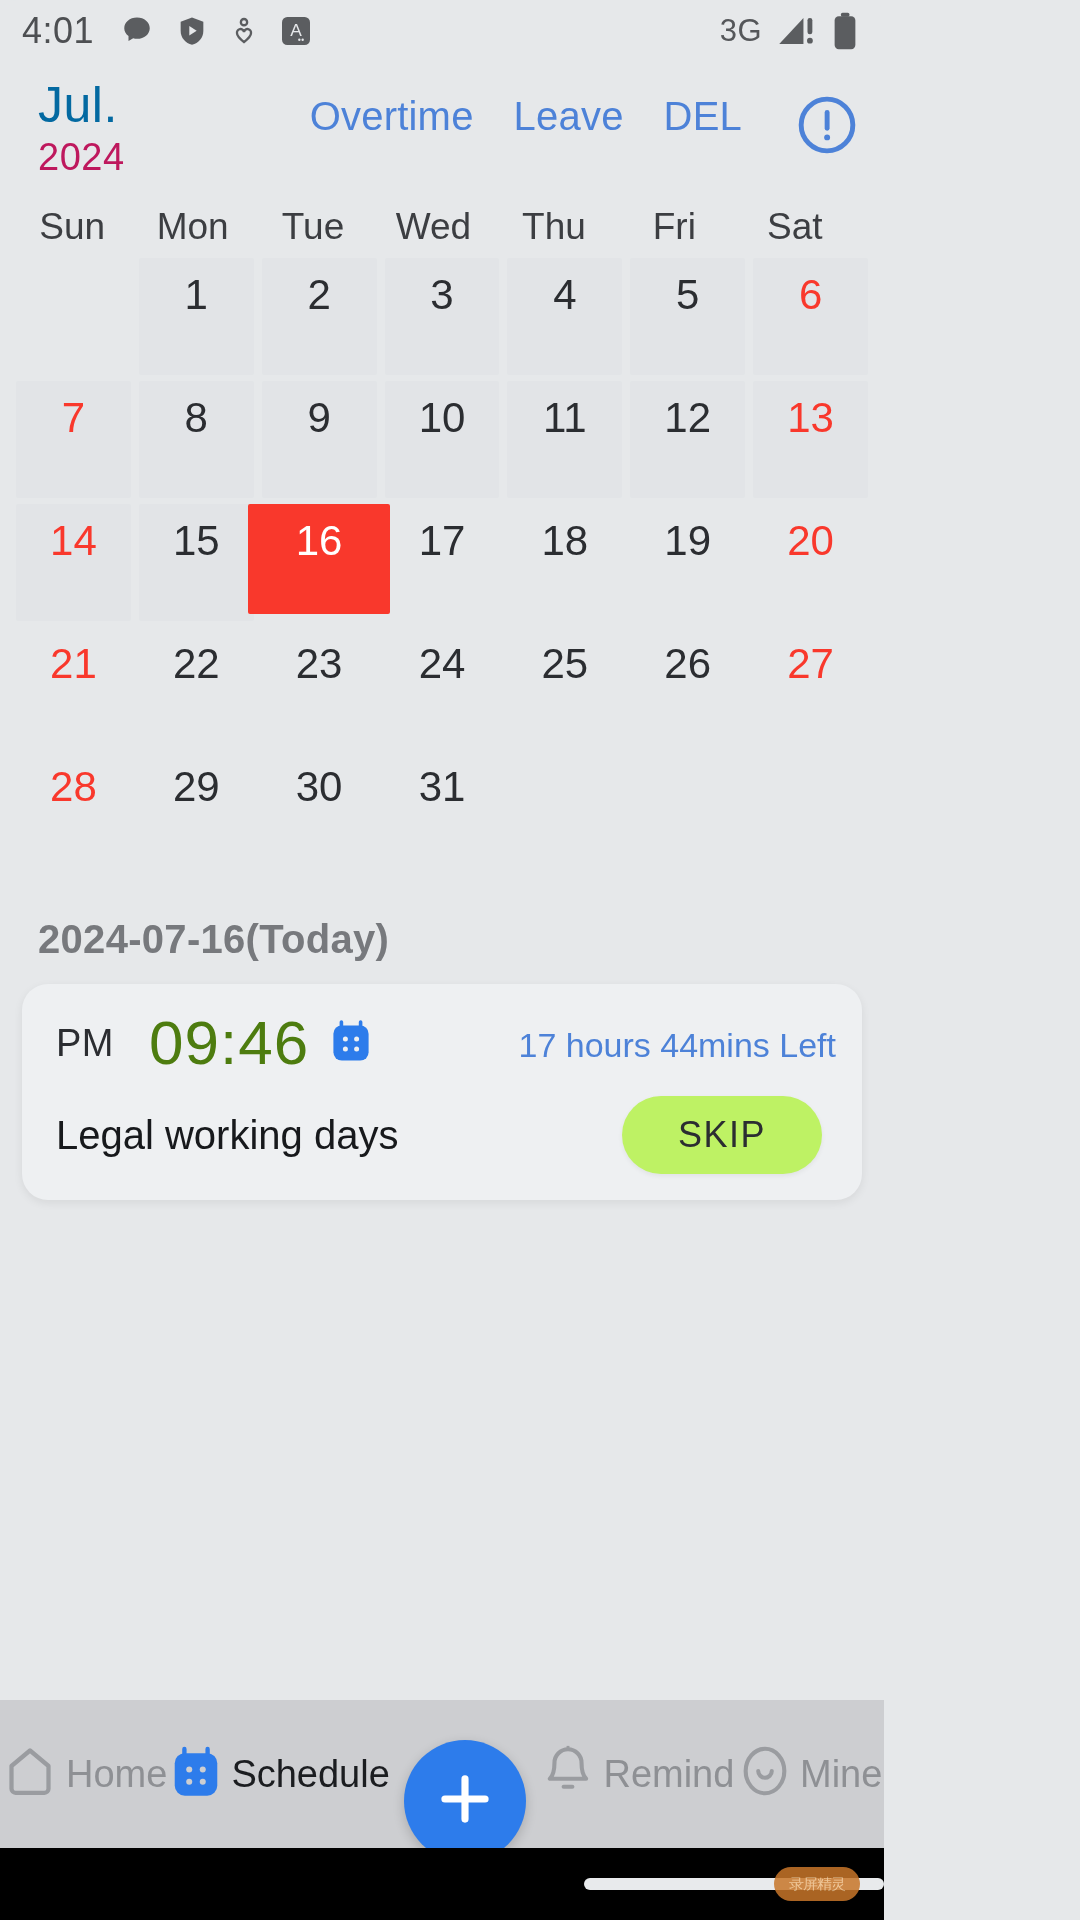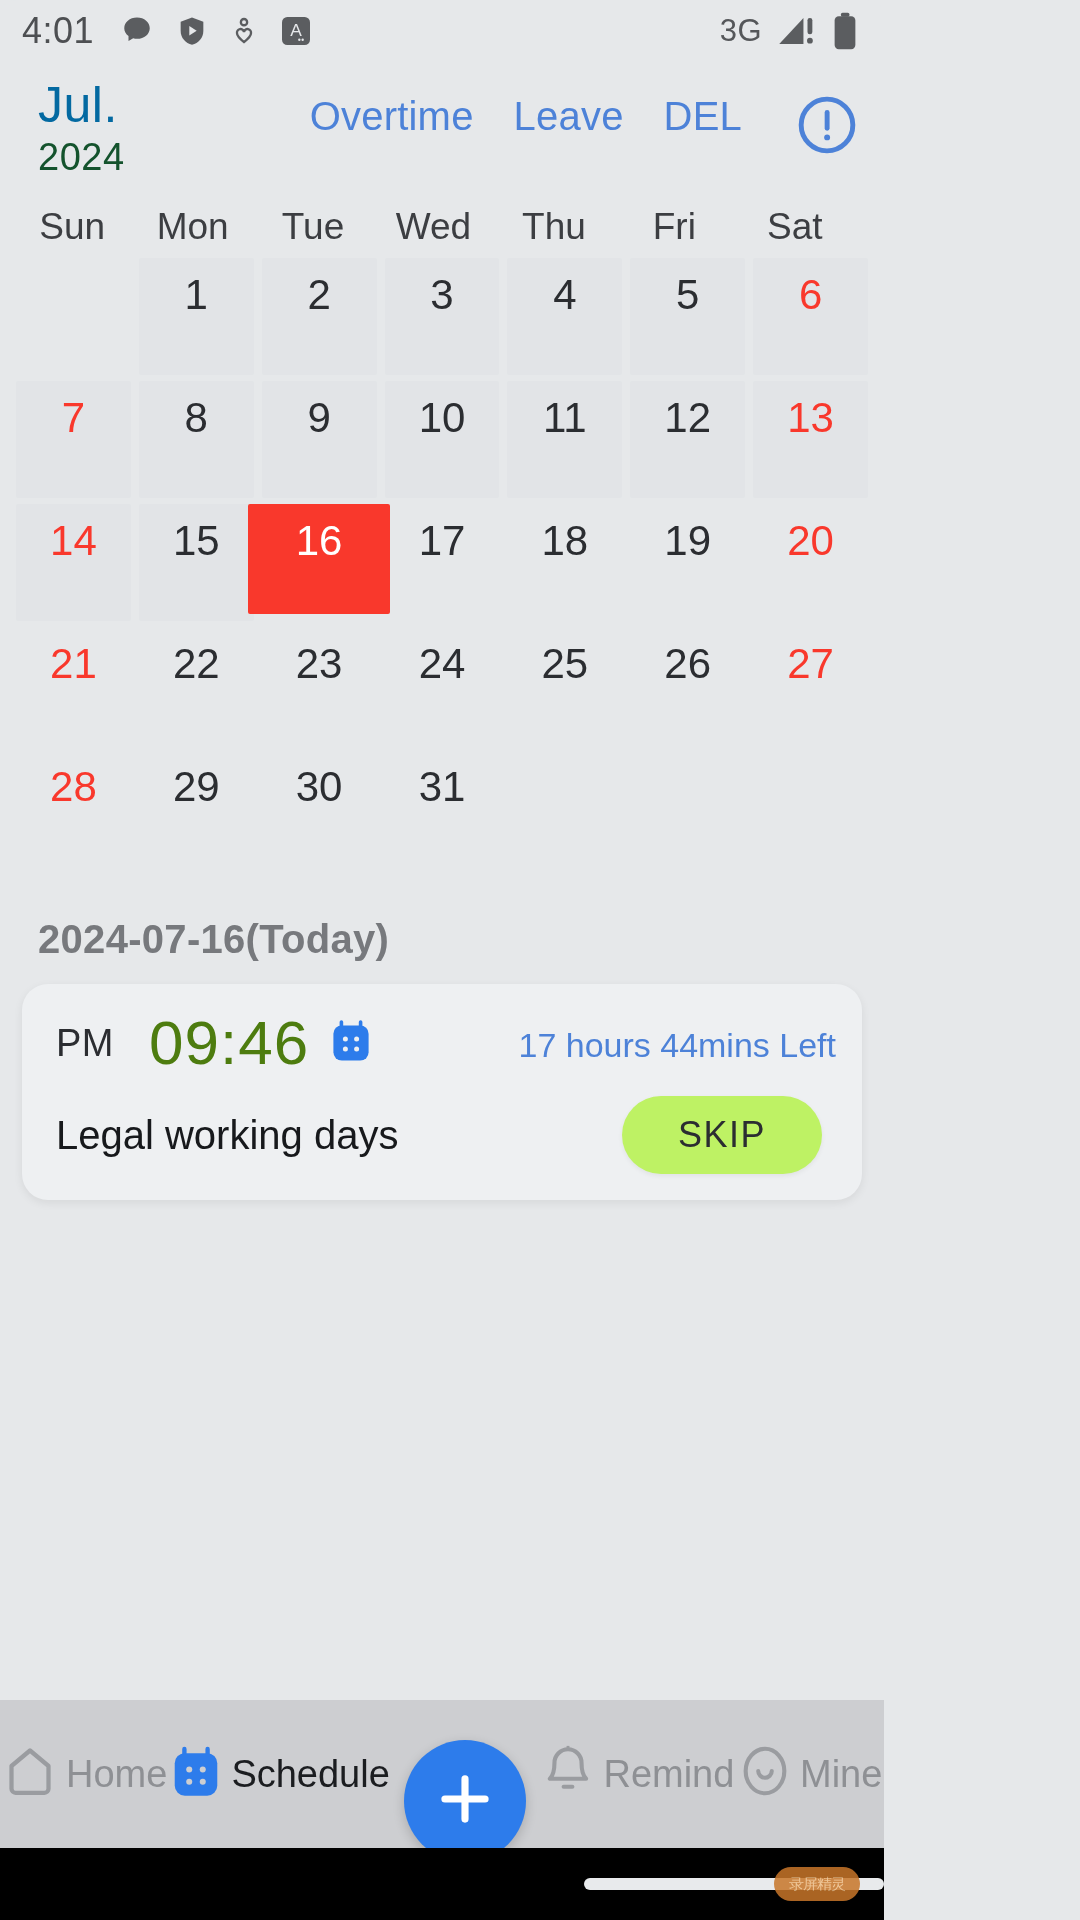--- a/index.html
+++ b/index.html
@@ -27,21 +27,21 @@
 
   
   .header{
     flex:0 0 auto;
     display:flex; align-items:flex-start;
     padding:18px 26px 6px 38px;
     min-height:110px;
   }
   .month-block{ display:flex; flex-direction:column; line-height:1.0; }
   .month{ font-size:50px; color:#0369a1; letter-spacing:.5px; }
-  .year{ font-size:38px; color:#14532d; margin-top:8px; letter-spacing:.5px;}
+  .year{ font-size:38px; color:#be185d; margin-top:8px; letter-spacing:.5px;}
   .header-spacer{ flex:1 1 auto; }
   .header-actions{ display:flex; gap:40px; margin-top:14px; }
   .hact{ font-size:40px; color:#4d82d8; letter-spacing:.2px; }
   .info-circle{ margin-left:14px; }
 
   
   .weekdays{
     flex:0 0 auto;
     display:grid; grid-template-columns:repeat(7,1fr);
     padding:24px 29px 10px 12px;

